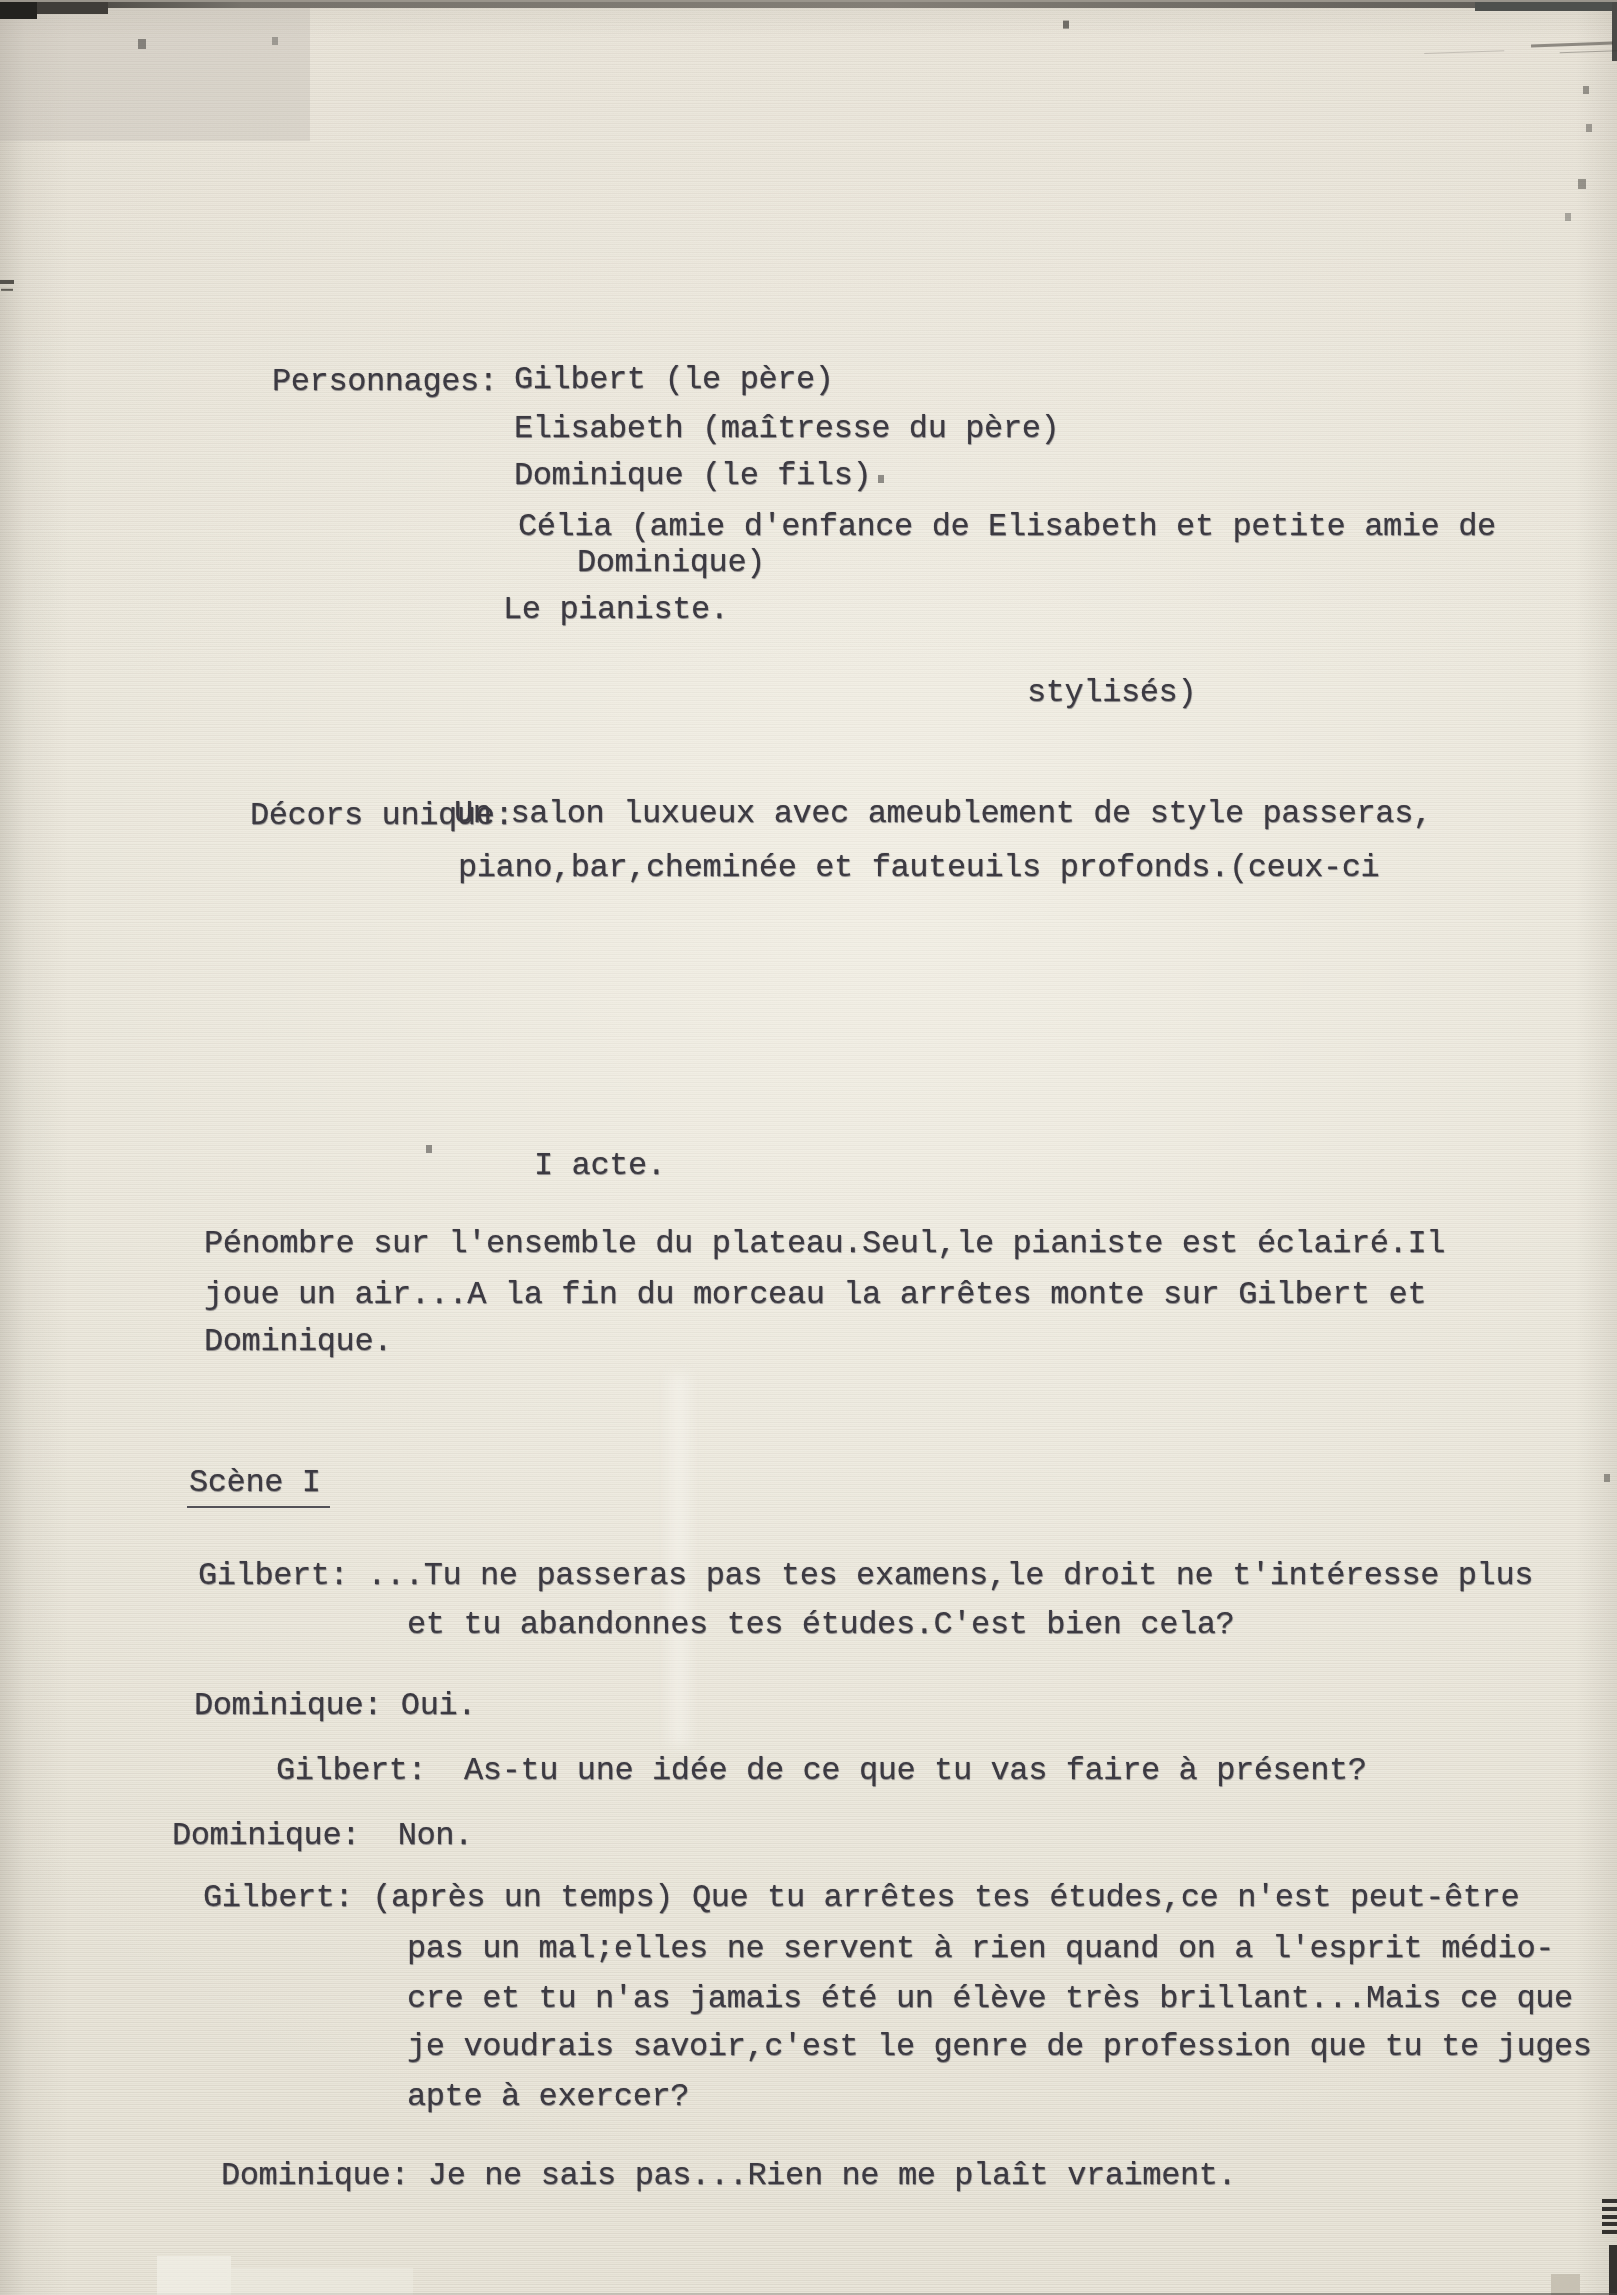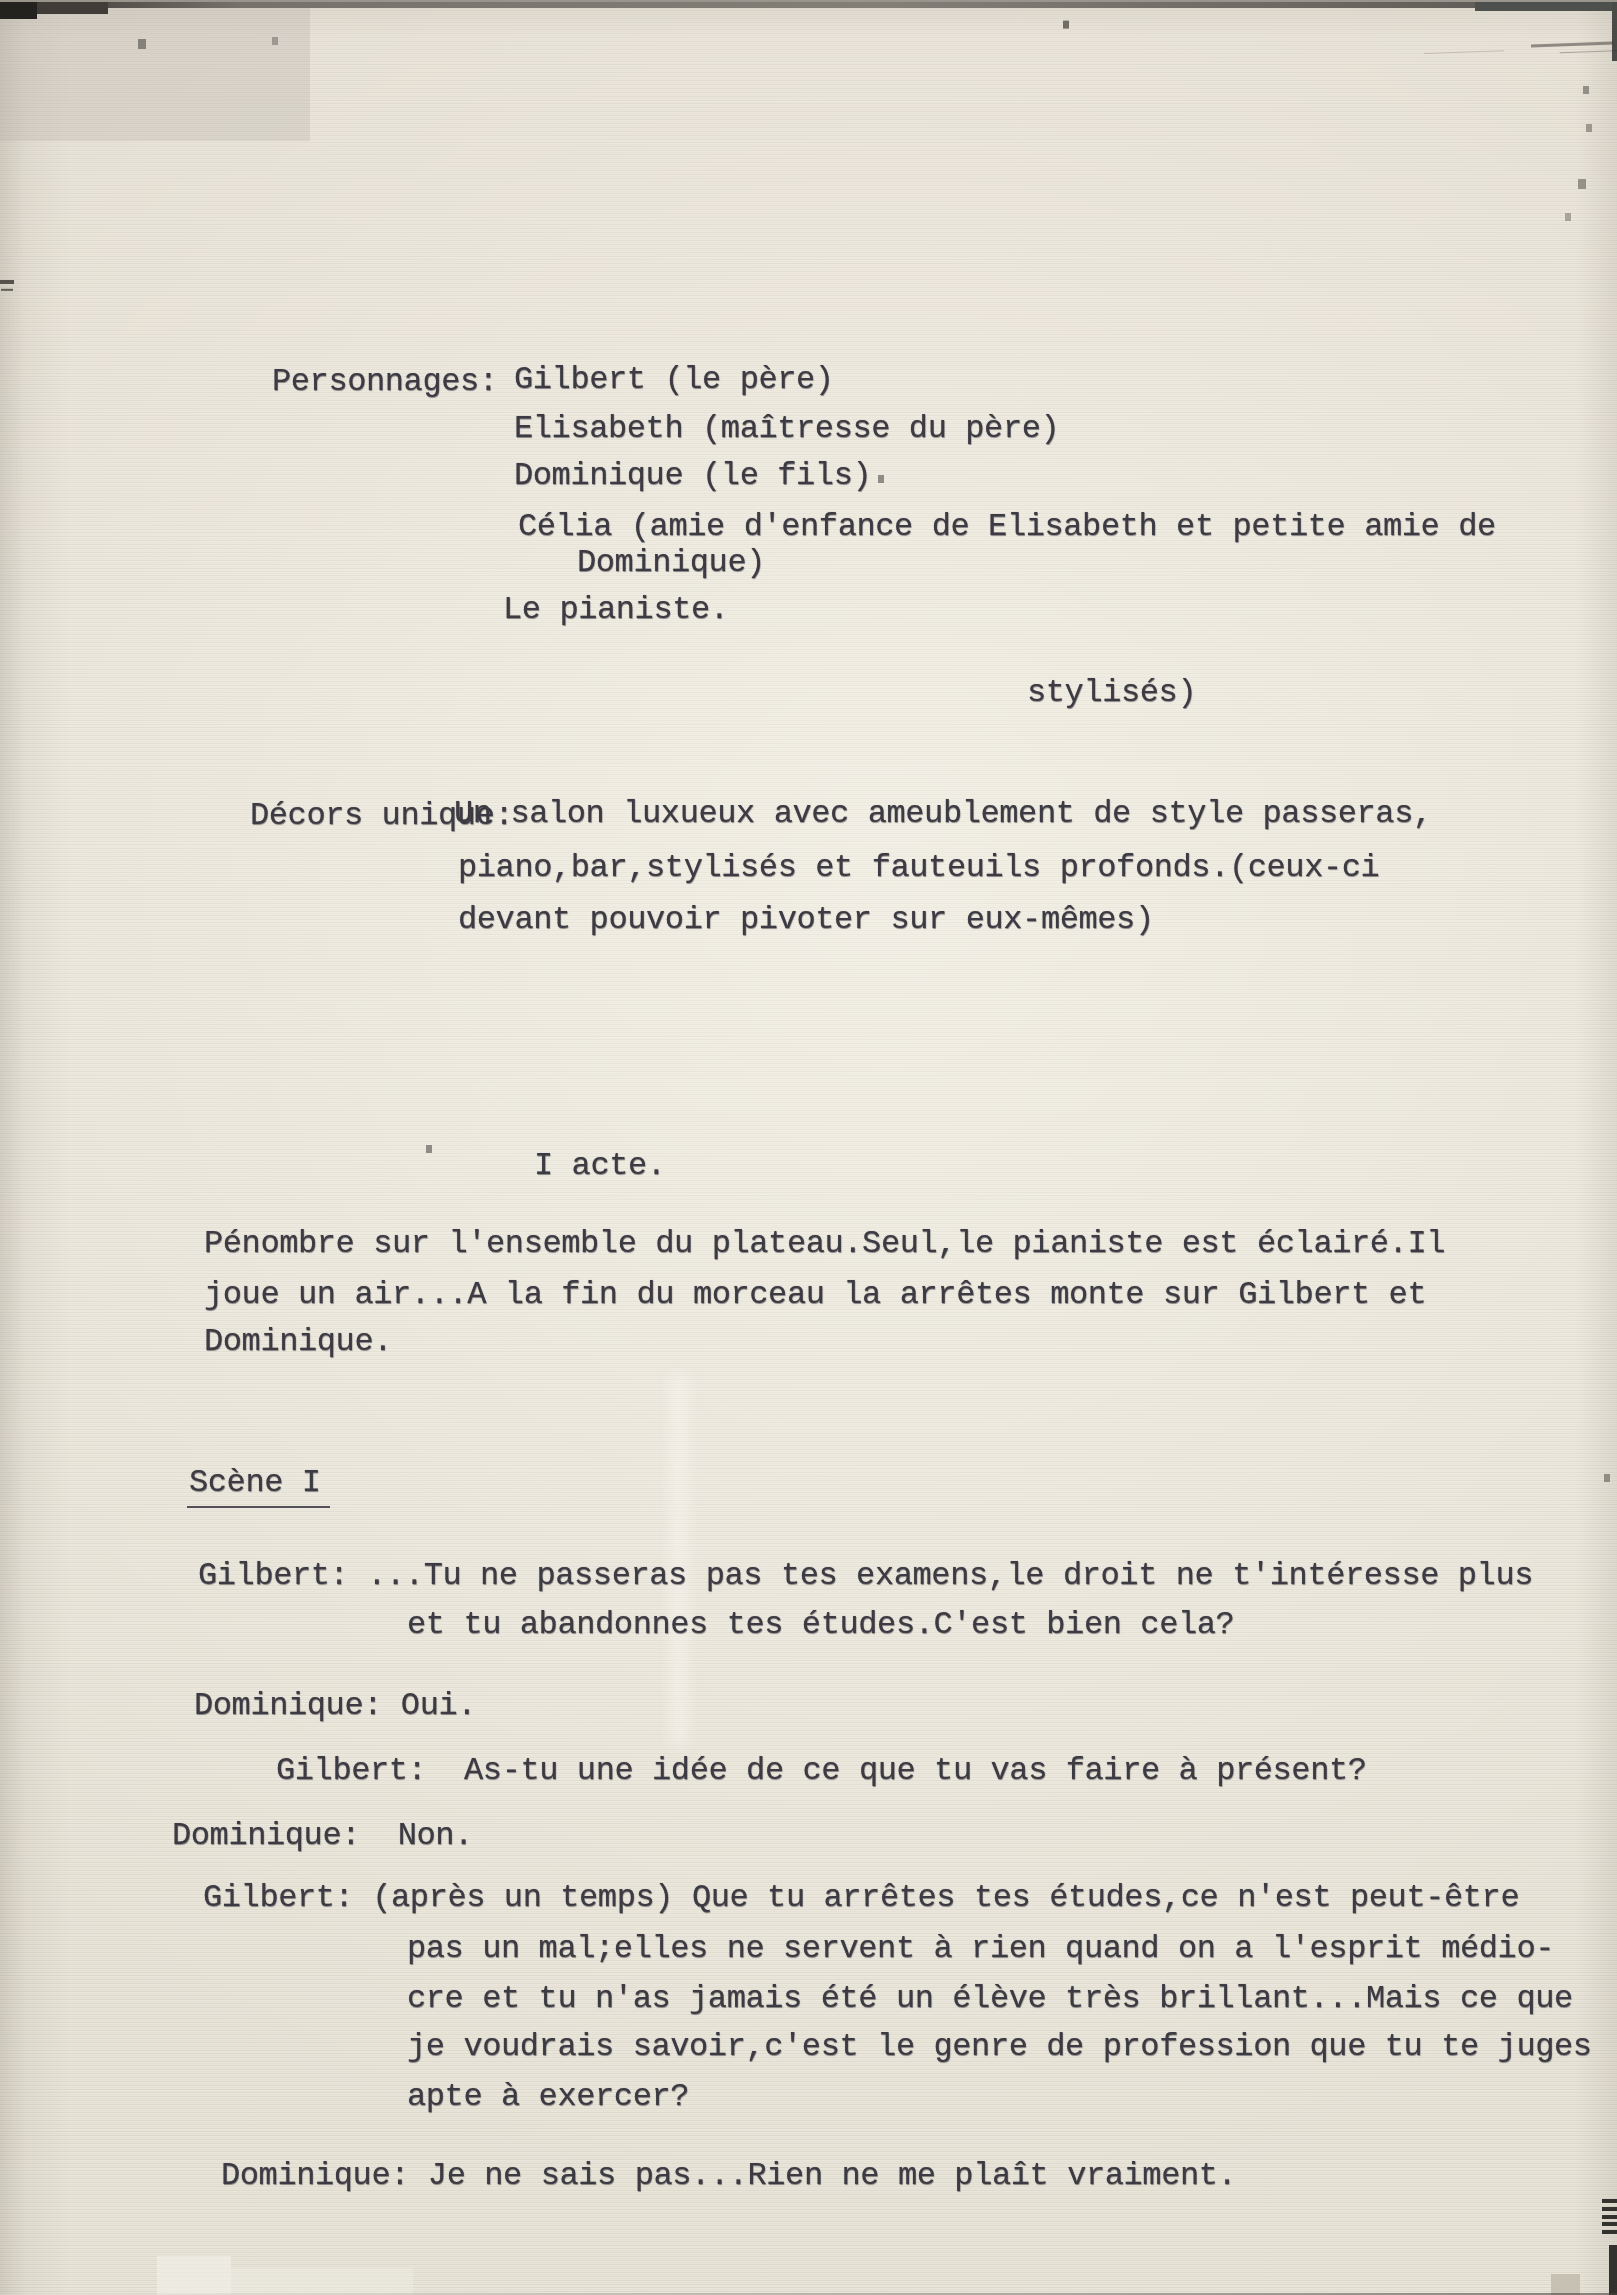--- a/index.html
+++ b/index.html
@@ -84,22 +84,21 @@
       <div class="tline" style="left: 514px; top: 411px;">Elisabeth (maîtresse du père)</div>
       <div class="tline" style="left: 514px; top: 458px;">Dominique (le fils)</div>
       <div class="tline" style="left: 518px; top: 509px;">Célia (amie d'enfance de Elisabeth et petite amie de</div>
       <div class="tline" style="left: 577px; top: 545px;">Dominique)</div>
       <div class="tline" style="left: 503px; top: 592px;">Le pianiste.</div>
       <div class="tline" style="left: 1027px; top: 675px;">stylisés)</div>
     </div>
     <div class="section">
       <div class="tline" style="left: 250px; top: 798px;">Décors unique:</div>
       <div class="tline" style="left: 454px; top: 796px;">Un salon luxueux avec ameublement de style passeras,</div>
-      <div class="tline" style="left: 458px; top: 850px;">piano,bar,stylisés et fauteuils profonds.(ceux-ci</div>
-      <div class="tline" style="left: 458px; top: 902px;">devant pouvoir pivoter sur eux-mêmes)</div>
+      <div class="tline" style="left: 458px; top: 850px;">piano,bar,cheminée et fauteuils profonds.(ceux-ci</div>
     </div>
     <div class="section">
       <div class="tline" style="left: 534px; top: 1148px;">I acte.</div>
     </div>
     <div class="section">
       <div class="tline" style="left: 204px; top: 1226px;">Pénombre sur l'ensemble du plateau.Seul,le pianiste est éclairé.Il</div>
       <div class="tline" style="left: 204px; top: 1277px;">joue un air...A la fin du morceau la arrêtes monte sur Gilbert et</div>
       <div class="tline" style="left: 204px; top: 1324px;">Dominique.</div>
     </div>
     <div class="section">

